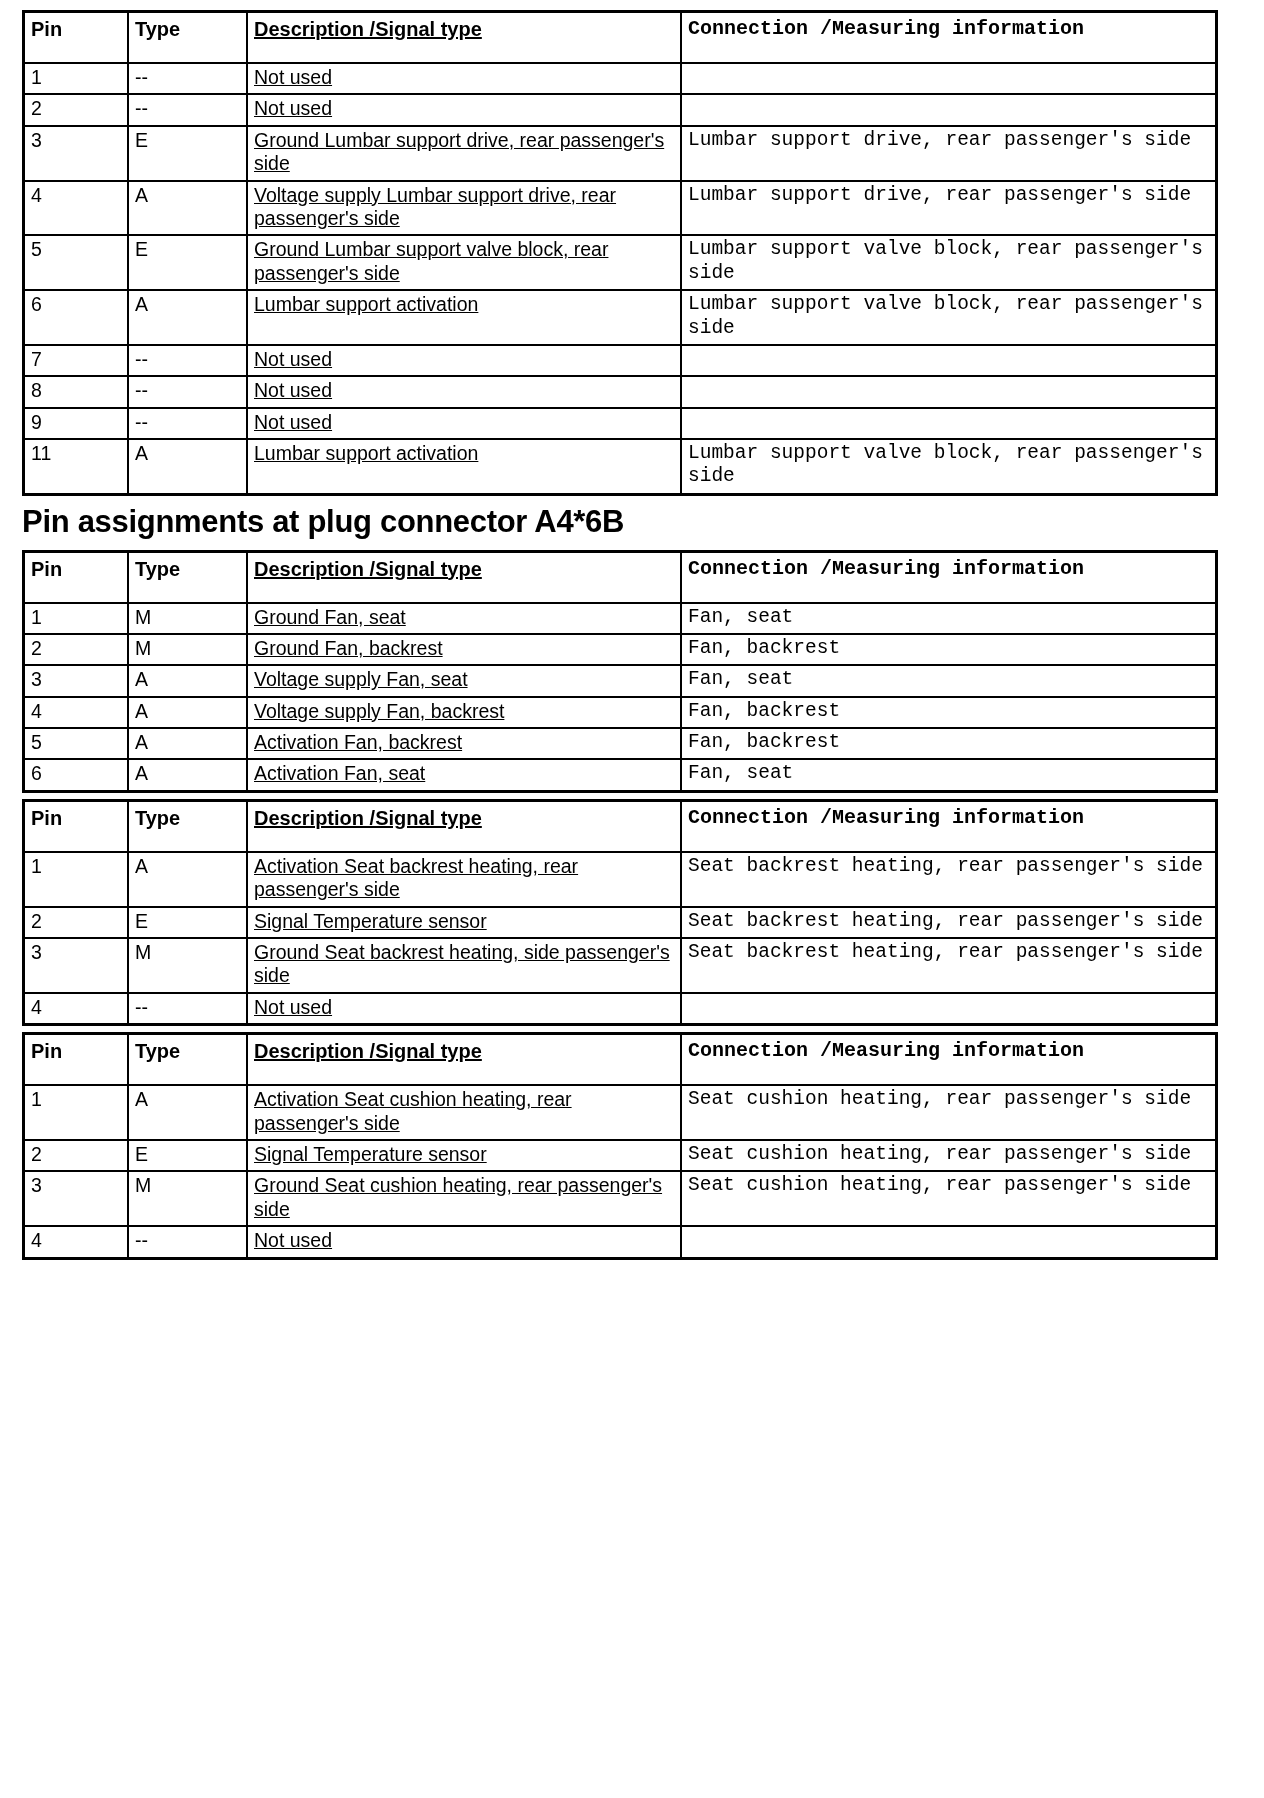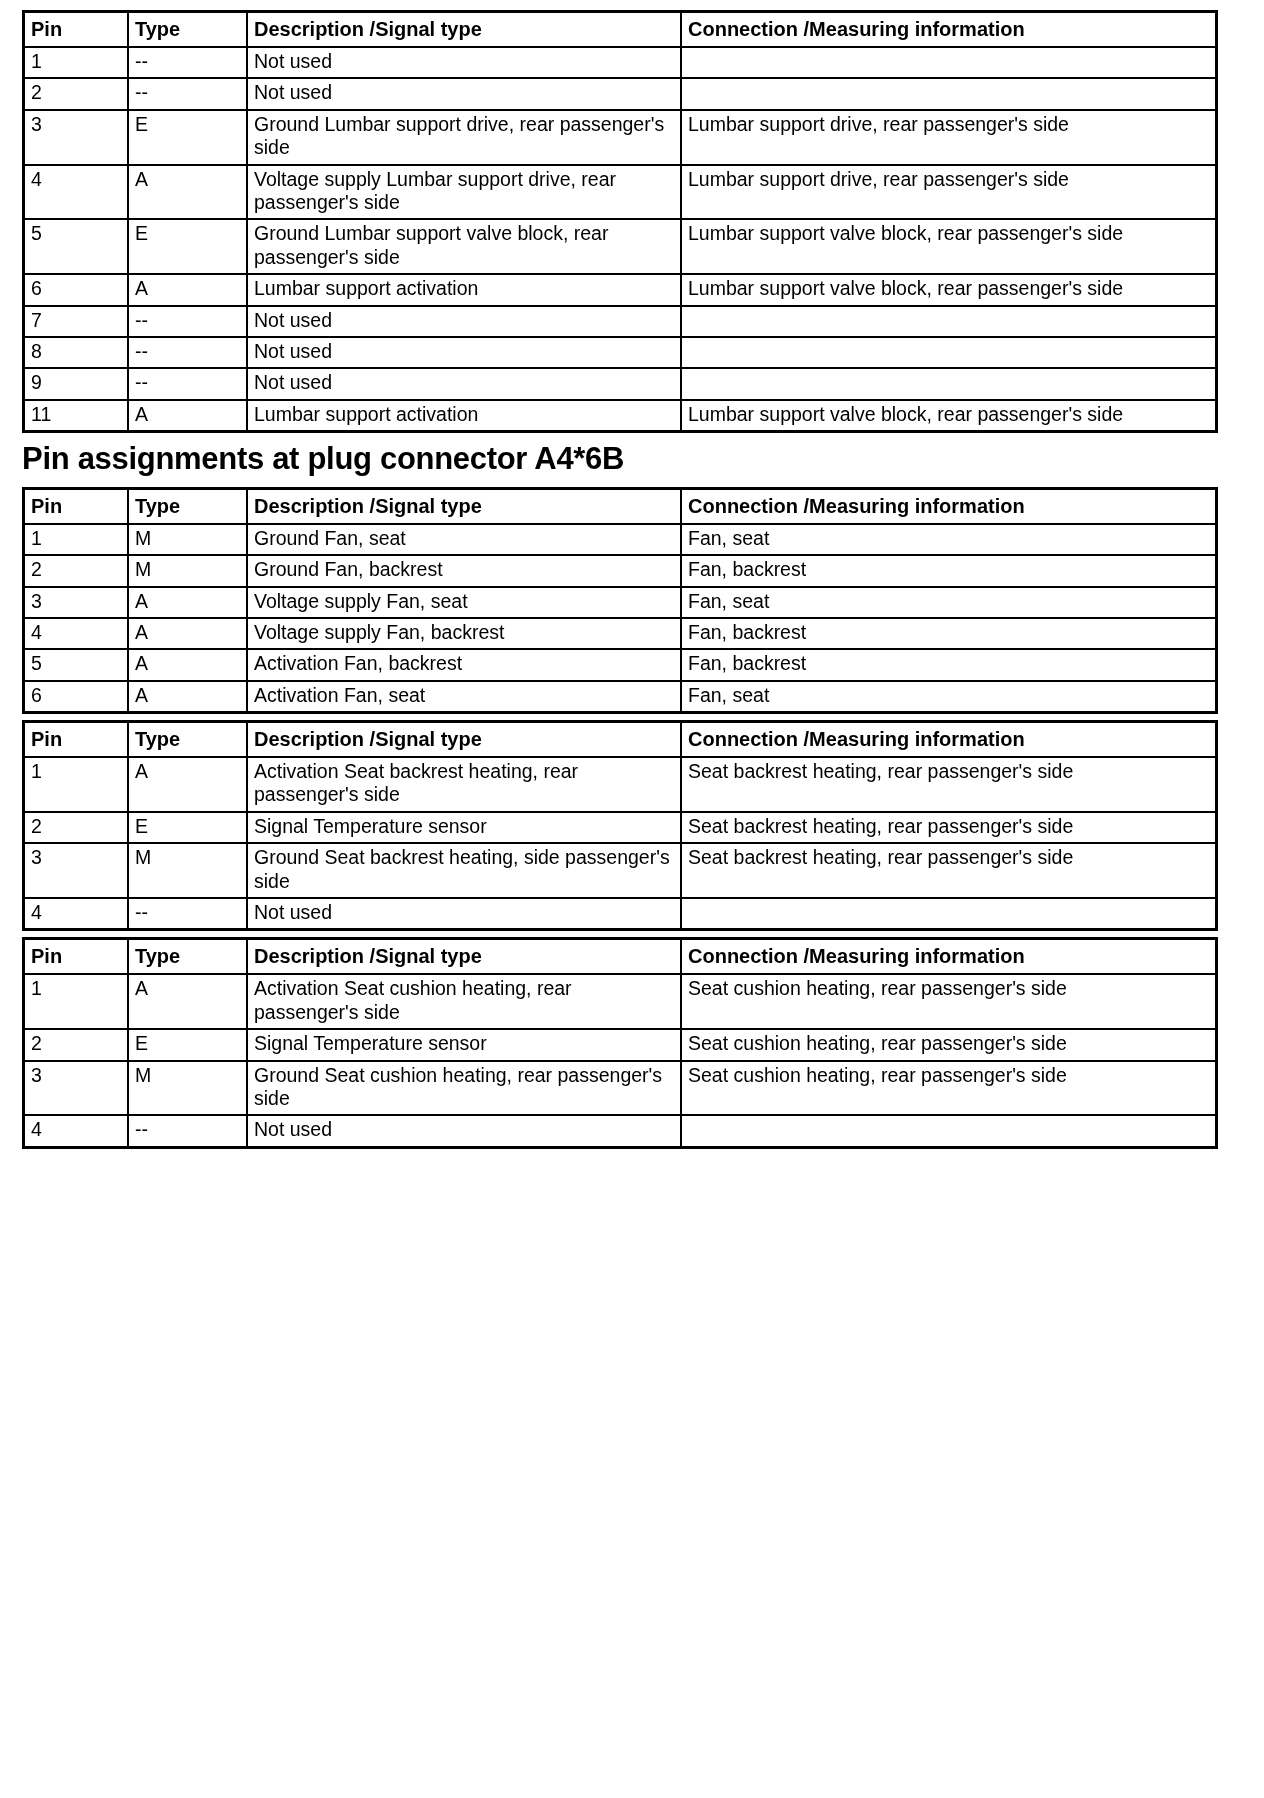--- a/index.html
+++ b/index.html
@@ -41,27 +41,27 @@
     border: 2px solid #000;
     vertical-align: top;
     padding: 2px 6px 4px 6px;
     font-size: 19.5px;
     line-height: 1.2;
   }
   table.pin-table thead th {
     font-weight: bold;
     font-size: 20px;
     padding-top: 4px;
-    padding-bottom: 5px;
+    padding-bottom: 21px;
     text-align: left;
   }
   th.col-pin, td.col-pin { width: 90px; }
   th.col-type, td.col-type { width: 105px; }
-  th.col-desc, td.col-desc { width: 420px; }
-  th.col-conn, td.col-conn { width: auto; }
+  th.col-desc, td.col-desc { width: 420px; text-decoration: underline; }
+  th.col-conn, td.col-conn { width: auto; font-family: Liberation Mono, monospace; }
   th.col-pin, th.col-type { text-align: center; }
   td.col-pin, td.col-type { text-align: left; }
   th.col-pin { padding-left: 14px; }
   th.col-type { padding-left: 0; }
 </style>
 </head>
 <body>
 
 <div class="page">
   <div id="sections-root">

